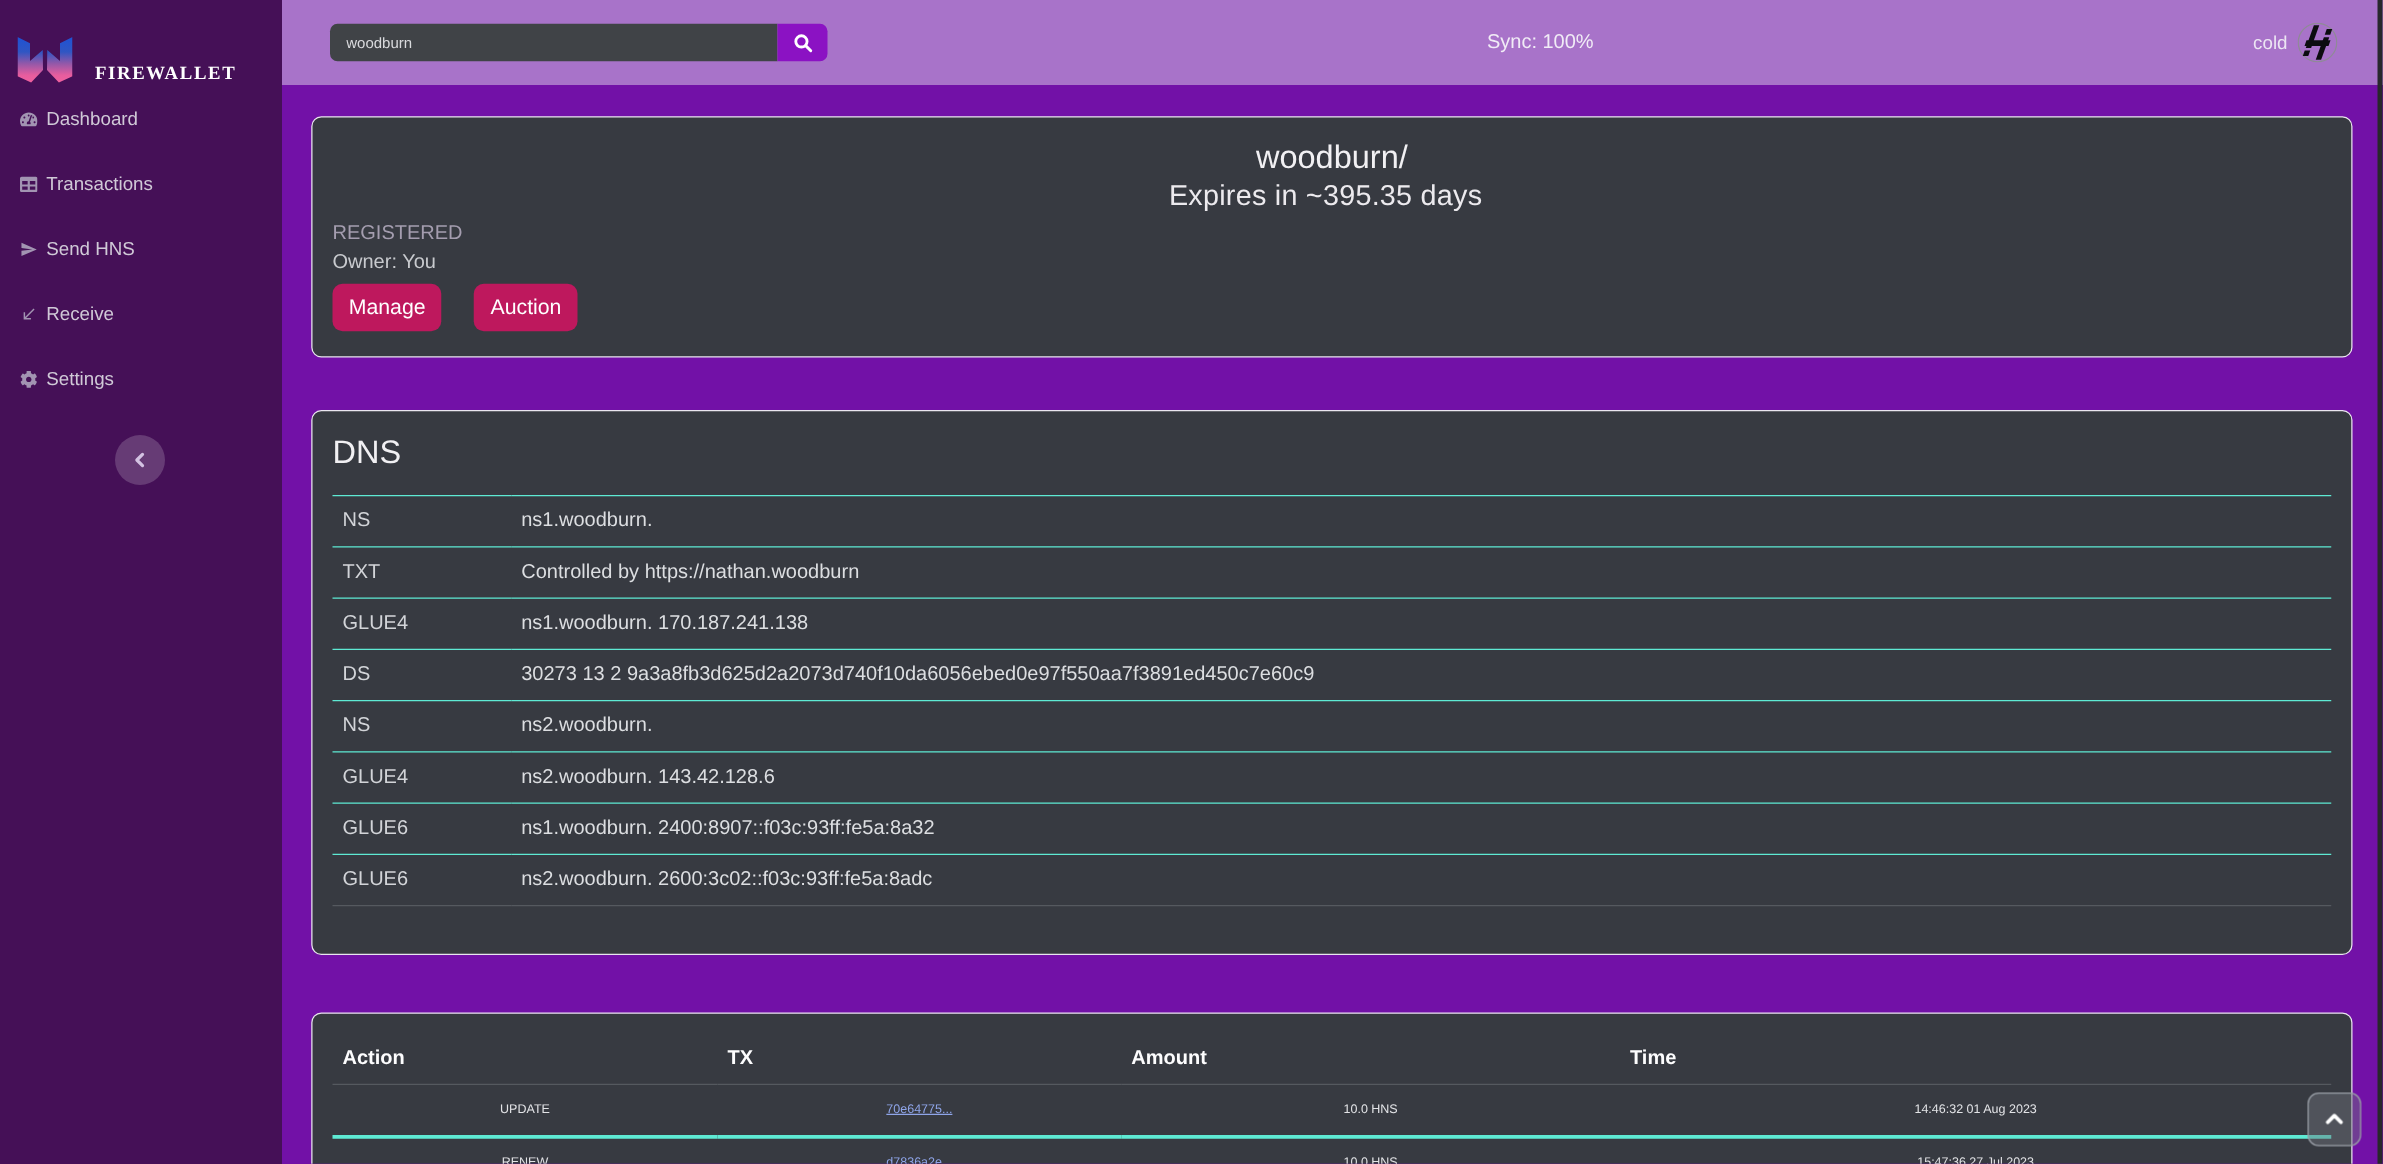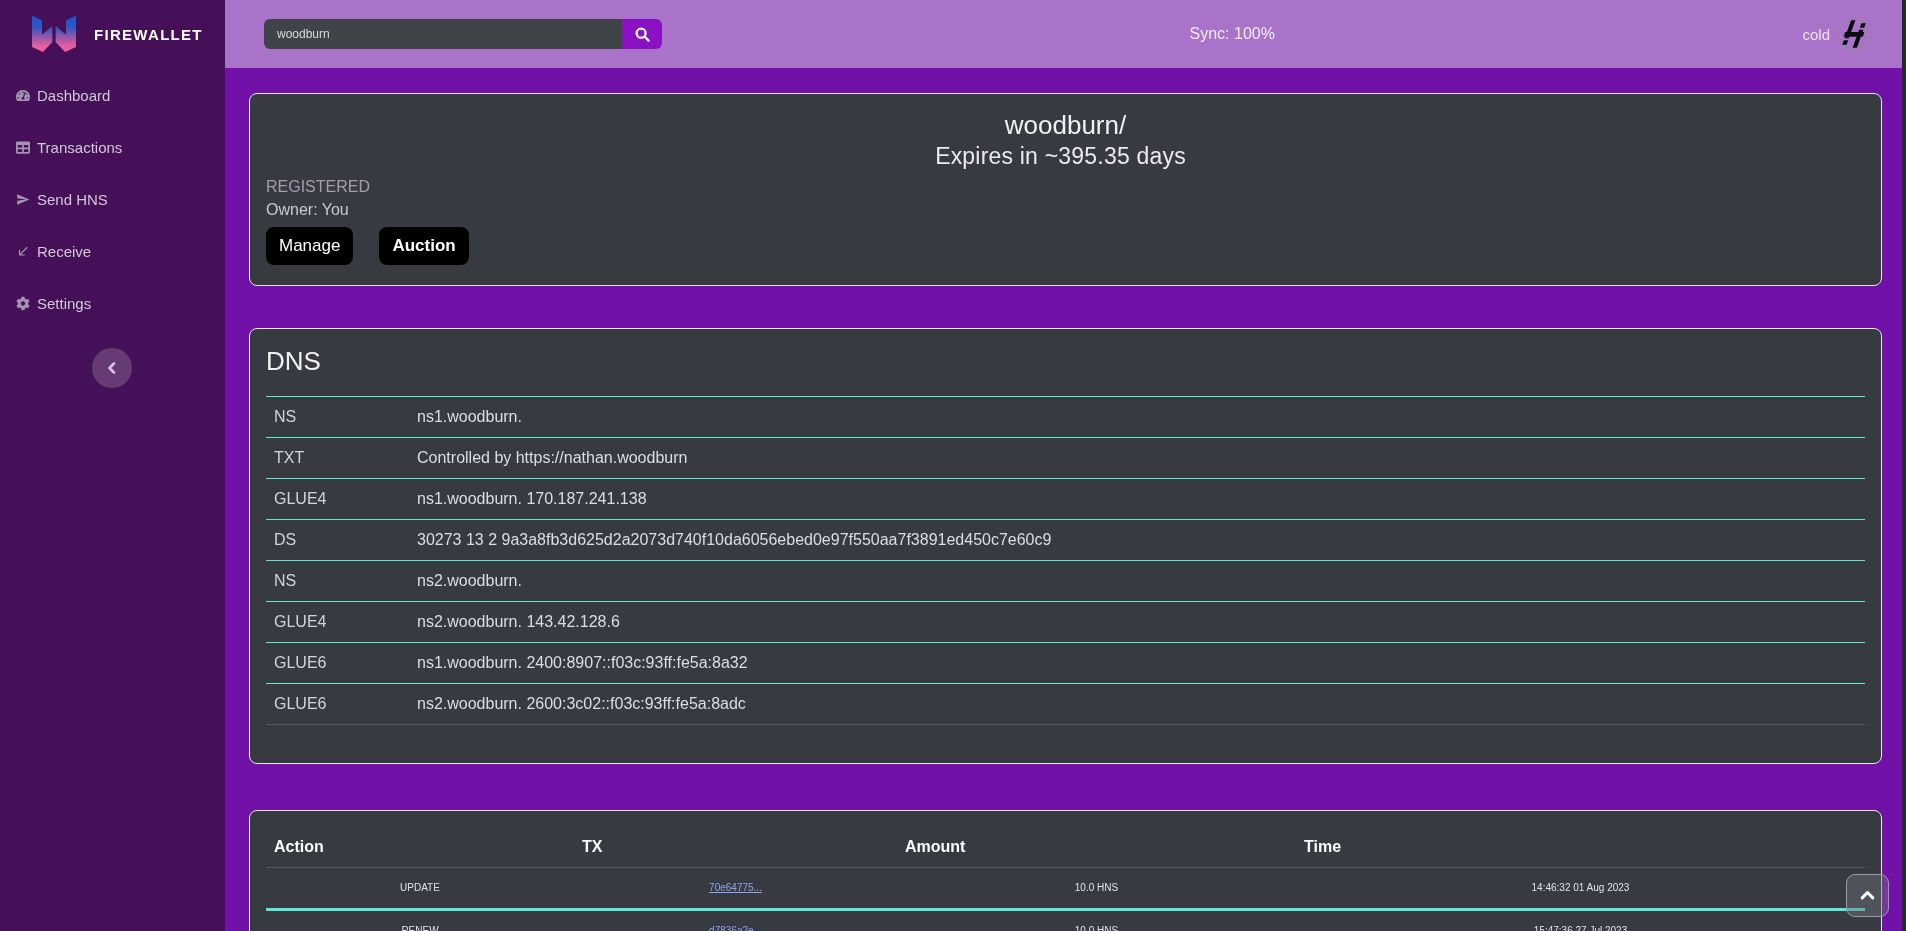--- a/index.html
+++ b/index.html
@@ -8,21 +8,21 @@
     font-family: "Liberation Sans", sans-serif;
     background: #7211a7;
     position: relative;
   }
 
   
   .sidebar {
     position: fixed; left: 0; top: 0; width: 225px; height: 931px;
     background: #451057; z-index: 30;
   }
-  .brand-row { height: 68px; display: flex; align-items: center; padding-left: 32px; }
+  .brand-row { height: 68px; display: flex; align-items: flex-end; padding-left: 14px; font-family: Liberation Serif, serif; }
   .brand-logo { width: 44px; height: 39px; }
   .brand-logo svg { width: 44px; height: 39px; display: block; }
   .brand-name { margin-left: 18px; color: #ffffff; font-weight: 700; font-size: 15px; letter-spacing: 1.3px; }
   .nav { margin-top: 1px; }
   .nav-item { height: 52px; display: flex; align-items: center; padding-left: 16px; cursor: pointer; }
   .nav-icon { width: 14px; height: 16px; margin-right: 7px; color: #a294b2; flex: none; display: flex; align-items: center; justify-content: center; }
   .nav-icon svg { width: 14px; height: 15px; fill: currentColor; }
   .nav-label { color: #d0c9d7; font-size: 15px; }
   .collapse-btn {
     position: absolute; left: 92px; top: 348px; width: 40px; height: 40px;
@@ -60,25 +60,25 @@
     padding: 16px; position: relative;
   }
   .domain-card { margin-top: 25px; }
   .card-head { display: flex; justify-content: space-between; align-items: center; flex-direction: column; }
   .domain-title { color: #f1f0f3; font-size: 26px; font-weight: 400; line-height: 30px; }
   .domain-expiry { color: #eceaee; font-size: 23px; font-weight: 400; line-height: 32px; margin-right: 10px; letter-spacing: 0.2px; }
   .domain-status { color: #a49daf; font-size: 16px; line-height: 23px; margin-top: 3px; }
   .domain-owner { color: #c8cace; font-size: 16px; line-height: 24px; }
   .btn-row { margin-top: 5px; margin-bottom: 4px; display: flex; }
   .btn {
-    background: #000000; color: #ffffff; border: none; border-radius: 8px;
+    background: #be185d; color: #ffffff; border: none; border-radius: 8px;
     font-size: 17px; height: 38px; padding: 0 13px; cursor: pointer;
     font-family: "Liberation Sans", sans-serif;
   }
-  .btn + .btn { margin-left: 26px; font-weight: bold; }
+  .btn + .btn { margin-left: 26px; }
 
   .dns-card { margin-top: 42px; }
   .card-title { color: #f1f0f3; font-size: 26px; font-weight: 400; line-height: 32px; }
   .dns-card .card-title { margin-bottom: 19px; }
   table { width: 100%; border-collapse: collapse; table-layout: fixed; }
   .dns-table td {
     font-size: 16px; line-height: 24px; padding: 8px;
     color: #dcdee1; border-top: 1px solid #5eead4; text-align: left; vertical-align: top;
     white-space: nowrap; overflow: hidden;
   }

